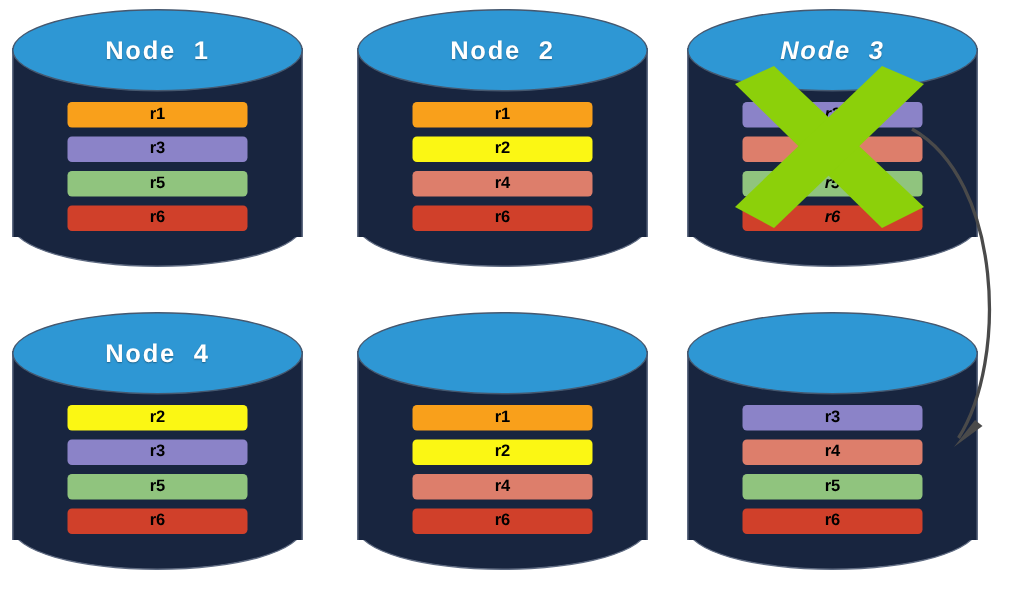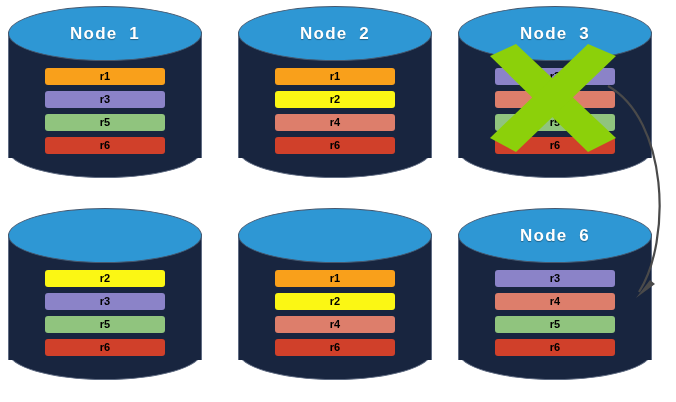--- a/index.html
+++ b/index.html
@@ -145,21 +145,21 @@
         <div class="cyl-body"></div>
         <div class="cyl-top"></div>
         <div class="cyl-title">Node  2</div>
         <div class="rows">
           <div class="row-bar" style="background: rgb(249, 160, 27);">r1</div>
           <div class="row-bar" style="background: rgb(251, 247, 20);">r2</div>
           <div class="row-bar" style="background: rgb(221, 126, 107);">r4</div>
           <div class="row-bar" style="background: rgb(208, 64, 42);">r6</div>
         </div>
       </div>
-      <div class="node" style="left: 458px; top: 6px;">
+      <div class="node" style="left: 458px; top: 6px; font-style: italic;">
         <div class="cyl-bottom"></div>
         <div class="cyl-body"></div>
         <div class="cyl-top"></div>
         <div class="cyl-title">Node  3</div>
         <div class="rows">
           <div class="row-bar" style="background: rgb(139, 131, 200);">r3</div>
           <div class="row-bar" style="background: rgb(221, 126, 107);">r4</div>
           <div class="row-bar" style="background: rgb(144, 196, 126);">r5</div>
           <div class="row-bar" style="background: rgb(208, 64, 42);">r6</div>
         </div>
@@ -167,20 +167,21 @@
           <g fill="#8cd00a">
             <polygon points="32,50 58,38 158,132 130,146"></polygon>
             <polygon points="158,50 130,38 32,132 58,146"></polygon>
           </g>
         </svg>
       </div>
       <div class="node" style="left: 8px; top: 208px;">
         <div class="cyl-bottom"></div>
         <div class="cyl-body"></div>
         <div class="cyl-top"></div>
+        <div class="cyl-title">Node  4</div>
         <div class="rows">
           <div class="row-bar" style="background: rgb(251, 247, 20);">r2</div>
           <div class="row-bar" style="background: rgb(139, 131, 200);">r3</div>
           <div class="row-bar" style="background: rgb(144, 196, 126);">r5</div>
           <div class="row-bar" style="background: rgb(208, 64, 42);">r6</div>
         </div>
       </div>
       <div class="node" style="left: 238px; top: 208px;">
         <div class="cyl-bottom"></div>
         <div class="cyl-body"></div>
@@ -189,21 +190,20 @@
           <div class="row-bar" style="background: rgb(249, 160, 27);">r1</div>
           <div class="row-bar" style="background: rgb(251, 247, 20);">r2</div>
           <div class="row-bar" style="background: rgb(221, 126, 107);">r4</div>
           <div class="row-bar" style="background: rgb(208, 64, 42);">r6</div>
         </div>
       </div>
       <div class="node" style="left: 458px; top: 208px;">
         <div class="cyl-bottom"></div>
         <div class="cyl-body"></div>
         <div class="cyl-top"></div>
-        <div class="cyl-title">Node  6</div>
         <div class="rows">
           <div class="row-bar" style="background: rgb(139, 131, 200);">r3</div>
           <div class="row-bar" style="background: rgb(221, 126, 107);">r4</div>
           <div class="row-bar" style="background: rgb(144, 196, 126);">r5</div>
           <div class="row-bar" style="background: rgb(208, 64, 42);">r6</div>
         </div>
       </div>
     </div>
 
   <svg class="arrow-layer" viewBox="0 0 676 402" xmlns="http://www.w3.org/2000/svg">

